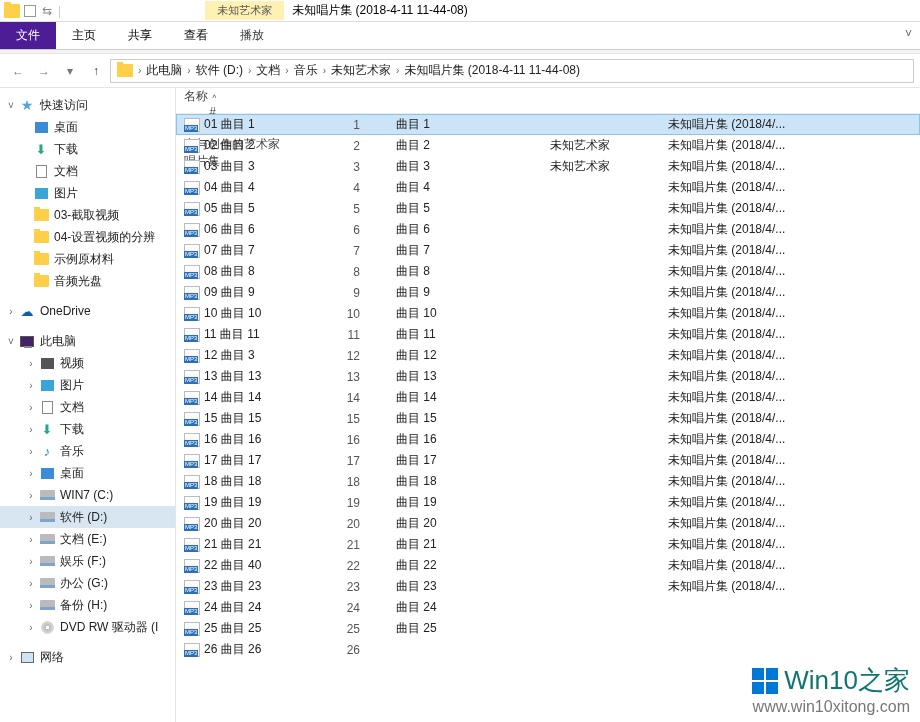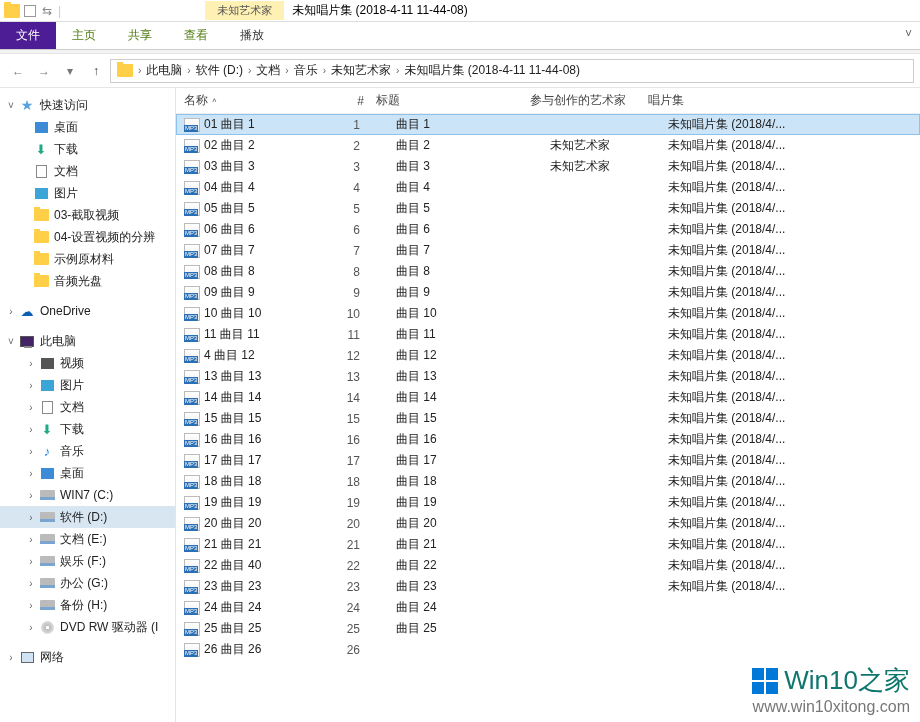--- a/index.html
+++ b/index.html
@@ -11,21 +11,21 @@
 .sq { width: 14px; height: 14px; display: inline-flex; align-items: center; justify-content: center; }
 .folder-icon { width: 16px; height: 14px; background: #ffcf48; border-radius: 1px; position: relative; }
 .folder-icon::before { content: ""; position: absolute; top: -2px; left: 0; width: 7px; height: 3px; background: #ffcf48; border-radius: 1px 1px 0 0; }
 .sep { color: #ccc; }
 .tab-context { background: #fff0b3; padding: 2px 12px; font-size: 11px; color: #555; }
 .title-text { padding: 2px 8px; font-size: 12px; }
 
 
 .ribbon { height: 28px; background: #fff; display: flex; align-items: stretch; border-bottom: 1px solid #ccc; }
 .ribbon .file-tab { background: #4c1d95; color: #fff; padding: 5px 16px; font-size: 12px; }
-.ribbon .tab { padding: 5px 16px; font-size: 12px; color: #4d7c0f; }
+.ribbon .tab { padding: 5px 16px; font-size: 12px; color: #000000; }
 .ribbon .tab.play { color: #333; }
 .ribbon .expander { margin-left: auto; padding: 5px 8px; color: #666; }
 
 .ribbon-border { height: 4px; background: #f3f3f3; border-bottom: 1px solid #e5e5e5; }
 
 
 .navbar { height: 34px; display: flex; align-items: center; padding: 3px 6px; gap: 2px; border-bottom: 1px solid #e5e5e5; }
 .nav-btn { width: 24px; height: 24px; display: inline-flex; align-items: center; justify-content: center; color: #777; border-radius: 2px; }
 .nav-btn.enabled { color: #333; }
 .arrow-l, .arrow-r, .arrow-u, .arrow-d { font-size: 12px; }
@@ -56,21 +56,21 @@
 .drive-i::after { content: ""; position: absolute; bottom: 0; left: 0; right: 0; height: 3px; background: #7aa5cf; }
 .disc-i { width: 13px; height: 13px; border-radius: 50%; background: radial-gradient(circle, #fff 20%, #bbb 21%, #ddd 70%); }
 .cloud-i { color: #0a5fb4; font-size: 13px; }
 .pc-i { width: 14px; height: 11px; background: #426; border: 1px solid #555; position: relative; }
 .pc-i::after{ content:""; position:absolute; bottom:-2px; left:3px; width:8px; height:2px; background:#888;}
 .music-i { color: #1e88e5; font-size: 13px; }
 .net-i { width:13px;height:11px;border:1px solid #666; background:#cfe3f5;}
 
 
 .content { flex: 1; display: flex; flex-direction: column; overflow: hidden; }
-.headers { display: flex; height: 26px; align-items: center; border-bottom: 1px solid #eee; padding-left: 8px; color: #444; }
+.headers { display: flex; height: 26px; align-items: flex-start; border-bottom: 1px solid #eee; padding-left: 8px; color: #444; flex-direction: column; }
 .col { font-size: 12px; }
 .col-name { width: 148px; display:flex; align-items:center; gap:4px; }
 .col-num { width: 44px; text-align: right; padding-right: 12px; }
 .col-title { width: 154px; }
 .col-artist { width: 118px; }
 .col-album { flex: 1; }
 .sort-ind { font-size: 8px; color: #555; }
 
 .rows { overflow-y: auto; flex: 1; }
 .row { display: flex; height: 21px; align-items: center; padding-left: 8px; font-size: 12px; color: #222; }
@@ -440,21 +440,21 @@
             <span>11 曲目 11</span>
           </div>
           <div class="c-num">11</div>
           <div class="c-title">曲目 11</div>
           <div class="c-artist"></div>
           <div class="c-album">未知唱片集 (2018/4/...</div>
         </div>
         <div class="row">
           <div class="c-name">
             <span class="mp3-icon"></span>
-            <span>4 曲目 12</span>
+            <span>12 曲目 3</span>
           </div>
           <div class="c-num">12</div>
           <div class="c-title">曲目 12</div>
           <div class="c-artist"></div>
           <div class="c-album">未知唱片集 (2018/4/...</div>
         </div>
         <div class="row">
           <div class="c-name">
             <span class="mp3-icon"></span>
             <span>13 曲目 13</span>

